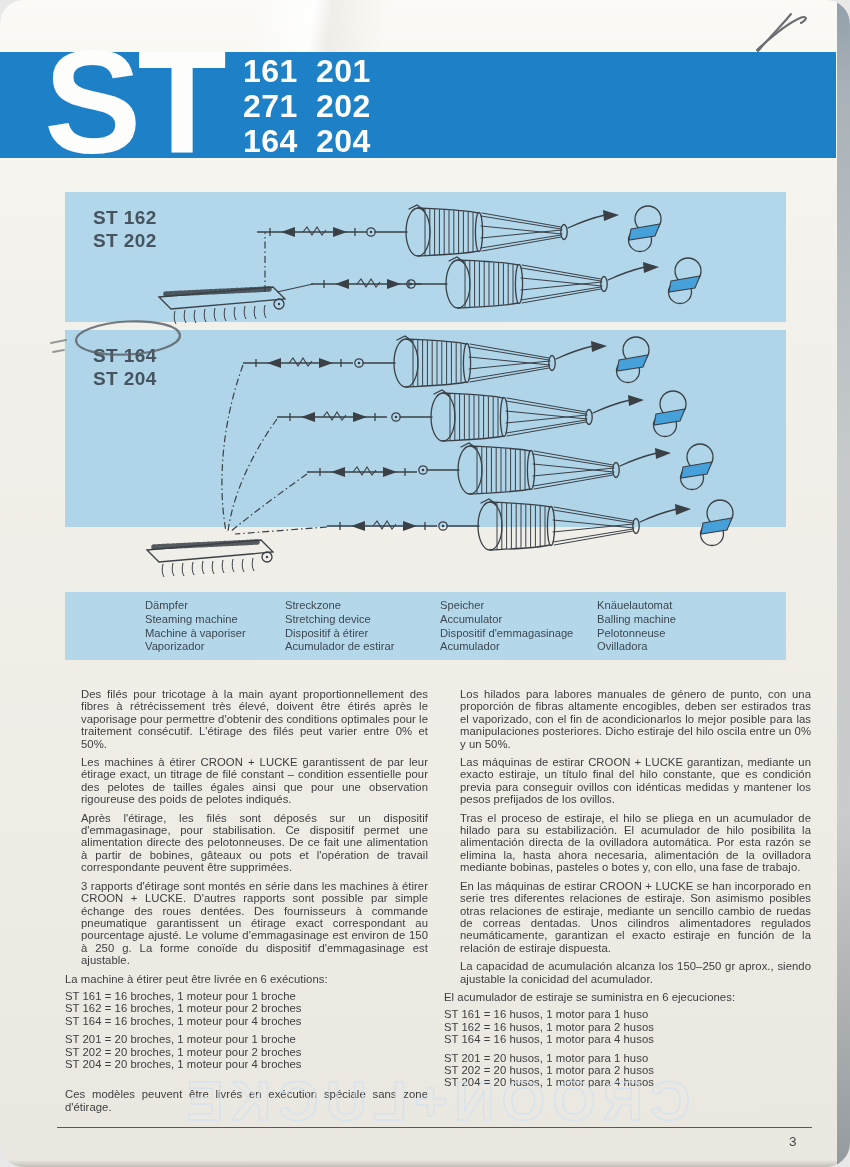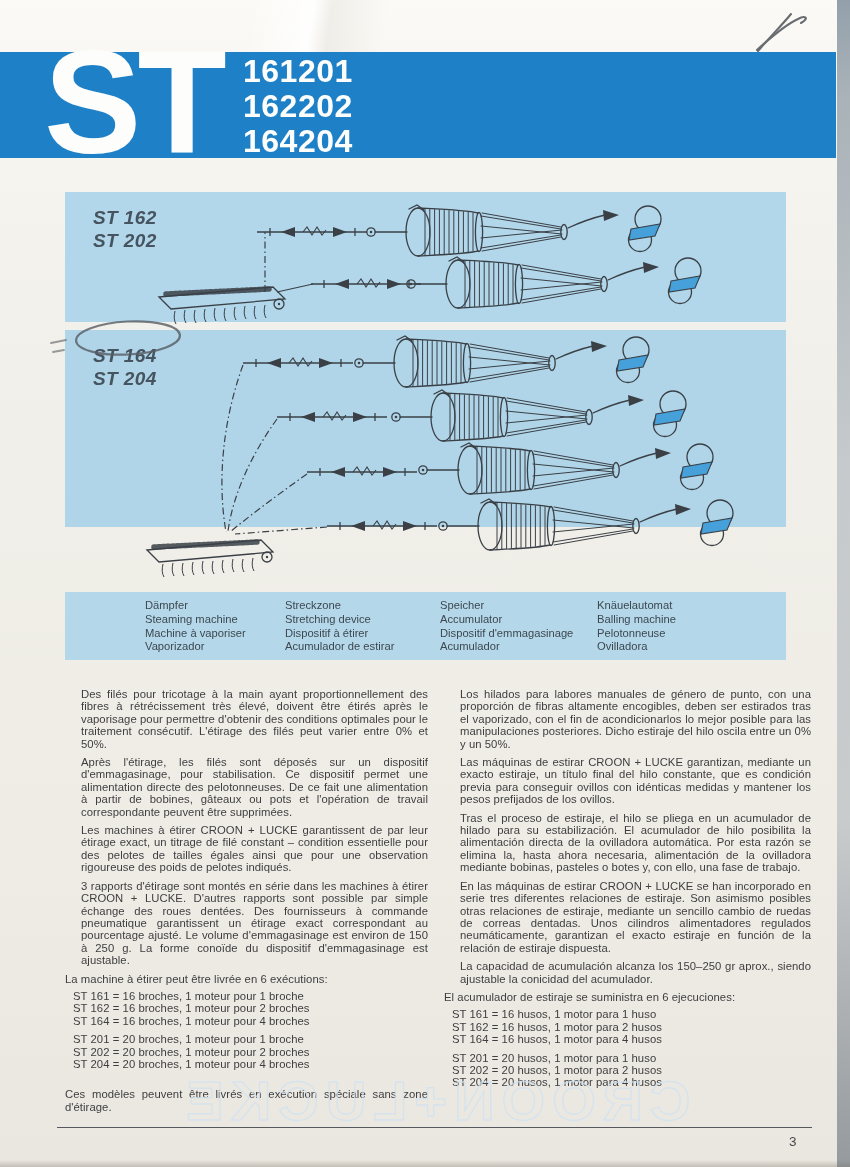--- a/index.html
+++ b/index.html
@@ -1,55 +1,56 @@
 <!DOCTYPE html>
 <html><head>
 <meta charset="utf-8">
 <style>
   html,body{margin:0;padding:0;background:#e8e8e8;}
   .sheet{
     position:relative;width:850px;height:1167px;overflow:hidden;
     font-family:"Liberation Sans",sans-serif;
     background:linear-gradient(180deg,#fbfaf6 0%,#f7f5f0 10%,#f2f0ea 30%,#efece6 72%,#eae7e0 100%);
+    border-radius:24px;
   }
   .crease{
     position:absolute;left:0;top:0;width:620px;height:60px;pointer-events:none;
     background:linear-gradient(99deg,rgba(255,255,255,0) 40%,rgba(255,255,255,.9) 50%,rgba(210,205,195,.25) 53%,rgba(255,255,255,0) 62%);
   }
   
   .band{position:absolute;left:0;top:52px;width:836px;height:106px;background:#1e81c7;}
   .st-logo{
     position:absolute;left:44px;top:-14px;color:#fdfdfc;font-weight:bold;
     font-size:146px;line-height:130px;letter-spacing:-4px;white-space:nowrap;
   }
   .nums{position:absolute;left:243px;top:2px;color:#fdfdfc;font-weight:bold;font-size:32px;}
-  .num-row{display:flex;line-height:35px;letter-spacing:.5px;}
+  .num-row{display:flex;gap:18px;line-height:35px;letter-spacing:.5px;}
   
   .edge-right{position:absolute;right:0;top:0;width:13px;height:100%;
     background:linear-gradient(180deg,#93a0ab 0%,#a9b2b8 8%,#c6cacc 40%,#c9cccd 70%,#959a9e 100%);}
   .edge-bottom{position:absolute;left:0;bottom:0;width:100%;height:7px;
     background:linear-gradient(180deg,rgba(120,115,105,0) 0%,rgba(120,115,105,.35) 100%);}
   
-  .panel{position:absolute;left:65px;width:721px;background:#b2d6ea;font-style:italic;}
+  .panel{position:absolute;left:65px;width:721px;background:#b2d6ea;}
   .panel1{top:192px;height:130px;}
   .panel2{top:330px;height:197px;background:#b0d5e9;}
   .panel-label{position:absolute;left:28px;top:14px;font-weight:bold;font-size:19px;
     line-height:23px;color:#46545f;letter-spacing:.4px;}
   .panel svg.diag{position:absolute;left:0;top:0;}
   
   .legend{position:absolute;left:65px;top:592px;width:721px;height:68px;background:#b4d8ea;}
   .lcol{position:absolute;top:7px;font-size:11.2px;line-height:13.8px;color:#3d4750;}
   
   .col{position:absolute;top:688px;font-size:11.3px;line-height:12.4px;color:#3e3e40;
     text-align:justify;letter-spacing:.05px;}
   .col-fr{left:65px;width:363px;}
   .col-es{left:444px;width:367px;}
   .para{margin:0 0 6px 16px;}
   .intro{margin:2px 0 5px 0;}
-  .mgroup{margin:0 0 6px 8px;}
+  .mgroup{margin:0 0 6px 0;}
   .mline{line-height:12.4px;text-align:left;}
   .note{margin:18px 0 0 0;}
   
   .rule{position:absolute;left:57px;top:1127px;width:755px;border-top:1.6px solid #55585c;}
   .pageno{position:absolute;left:789px;top:1134px;font-size:13.5px;color:#47494c;}
   .overlay{position:absolute;pointer-events:none;}
 </style>
 </head>
 <body>
 
@@ -95,21 +96,21 @@
   <div class="crease"></div>
 
   <div class="band">
     <div class="st-logo">ST</div>
     <div class="nums">
       <div class="num-row">
         <span>161</span>
         <span>201</span>
       </div>
       <div class="num-row">
-        <span>162</span>
+        <span>271</span>
         <span>202</span>
       </div>
       <div class="num-row">
         <span>164</span>
         <span>204</span>
       </div>
     </div>
   </div>
 
   <svg class="overlay" style="left:745px;top:6px" width="75" height="52">
@@ -188,22 +189,22 @@
     <div class="lcol" style="left:532px">
       <div>Knäuelautomat</div>
       <div>Balling machine</div>
       <div>Pelotonneuse</div>
       <div>Ovilladora</div>
     </div>
   </div>
 
   <div class="col col-fr">
     <p class="para">Des filés pour tricotage à la main ayant proportionnellement des fibres à rétrécissement très élevé, doivent être étirés après le vaporisage pour permettre d'obtenir des conditions optimales pour le traitement consécutif. L'étirage des filés peut varier entre 0% et 50%.</p>
+    <p class="para">Les machines à étirer CROON + LUCKE garantissent de par leur étirage exact, un titrage de filé constant – condition essentielle pour des pelotes de tailles égales ainsi que pour une observation rigoureuse des poids de pelotes indiqués.</p>
     <p class="para">Après l'étirage, les filés sont déposés sur un dispositif d'emmagasinage, pour stabilisation. Ce dispositif permet une alimentation directe des pelotonneuses. De ce fait une alimentation à partir de bobines, gâteaux ou pots et l'opération de travail correspondante peuvent être supprimées.</p>
-    <p class="para">Les machines à étirer CROON + LUCKE garantissent de par leur étirage exact, un titrage de filé constant – condition essentielle pour des pelotes de tailles égales ainsi que pour une observation rigoureuse des poids de pelotes indiqués.</p>
     <p class="para">3 rapports d'étirage sont montés en série dans les machines à étirer CROON + LUCKE. D'autres rapports sont possible par simple échange des roues dentées. Des fournisseurs à commande pneumatique garantissent un étirage exact correspondant au pourcentage ajusté. Le volume d'emmagasinage est environ de 150 à 250 g. La forme conoïde du dispositif d'emmagasinage est ajustable.</p>
     <p class="para intro">La machine à étirer peut être livrée en 6 exécutions:</p>
     <div class="mgroup">
       <div class="mline">ST 161 = 16 broches, 1 moteur pour 1 broche</div>
       <div class="mline">ST 162 = 16 broches, 1 moteur pour 2 broches</div>
       <div class="mline">ST 164 = 16 broches, 1 moteur pour 4 broches</div>
     </div>
     <div class="mgroup">
       <div class="mline">ST 201 = 20 broches, 1 moteur pour 1 broche</div>
       <div class="mline">ST 202 = 20 broches, 1 moteur pour 2 broches</div>

